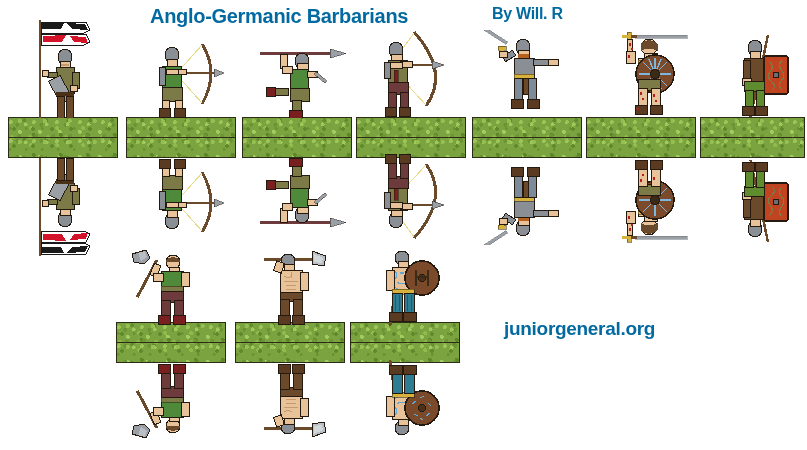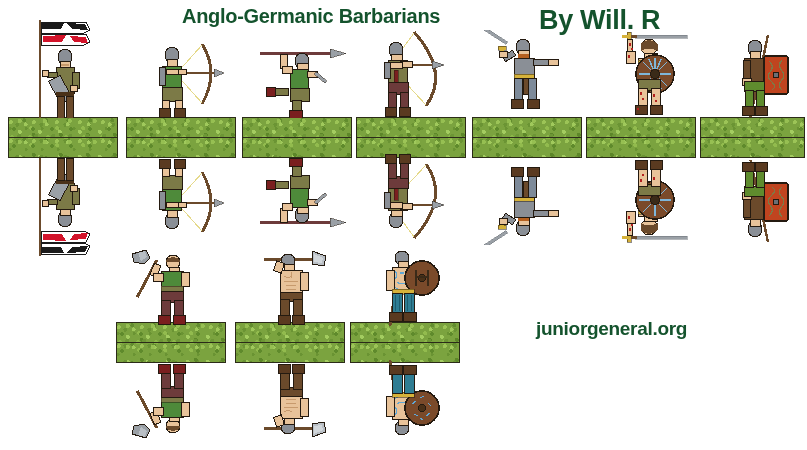--- a/index.html
+++ b/index.html
@@ -11,27 +11,26 @@
     overflow:hidden;
     position:relative;
     -webkit-font-smoothing:none;
   }
   #sheet{position:absolute;left:0;top:0;width:807px;height:450px;}
 
   
   .ttl{
     position:absolute;
     font-weight:bold;
-    color:#14532d;
+    color:#0369a1;
     white-space:nowrap;
     letter-spacing:-0.3px;
-    margin-left:32px;
   }
   #title-main{left:150px;top:5px;font-size:20px;}
-  #title-author{left:507px;top:5px;font-size:27px;}
+  #title-author{left:492px;top:5px;font-size:16px;}
   #site-credit{left:504px;top:318px;font-size:19px;font-weight:bold;}
 
   
   .base{
     position:absolute;
     box-sizing:border-box;
     border:1px solid #2b2b18;
     background-color:#7ba33f;
     background-image:
       radial-gradient(circle at 8% 22%, #9cc457 0 2px, transparent 2px),

